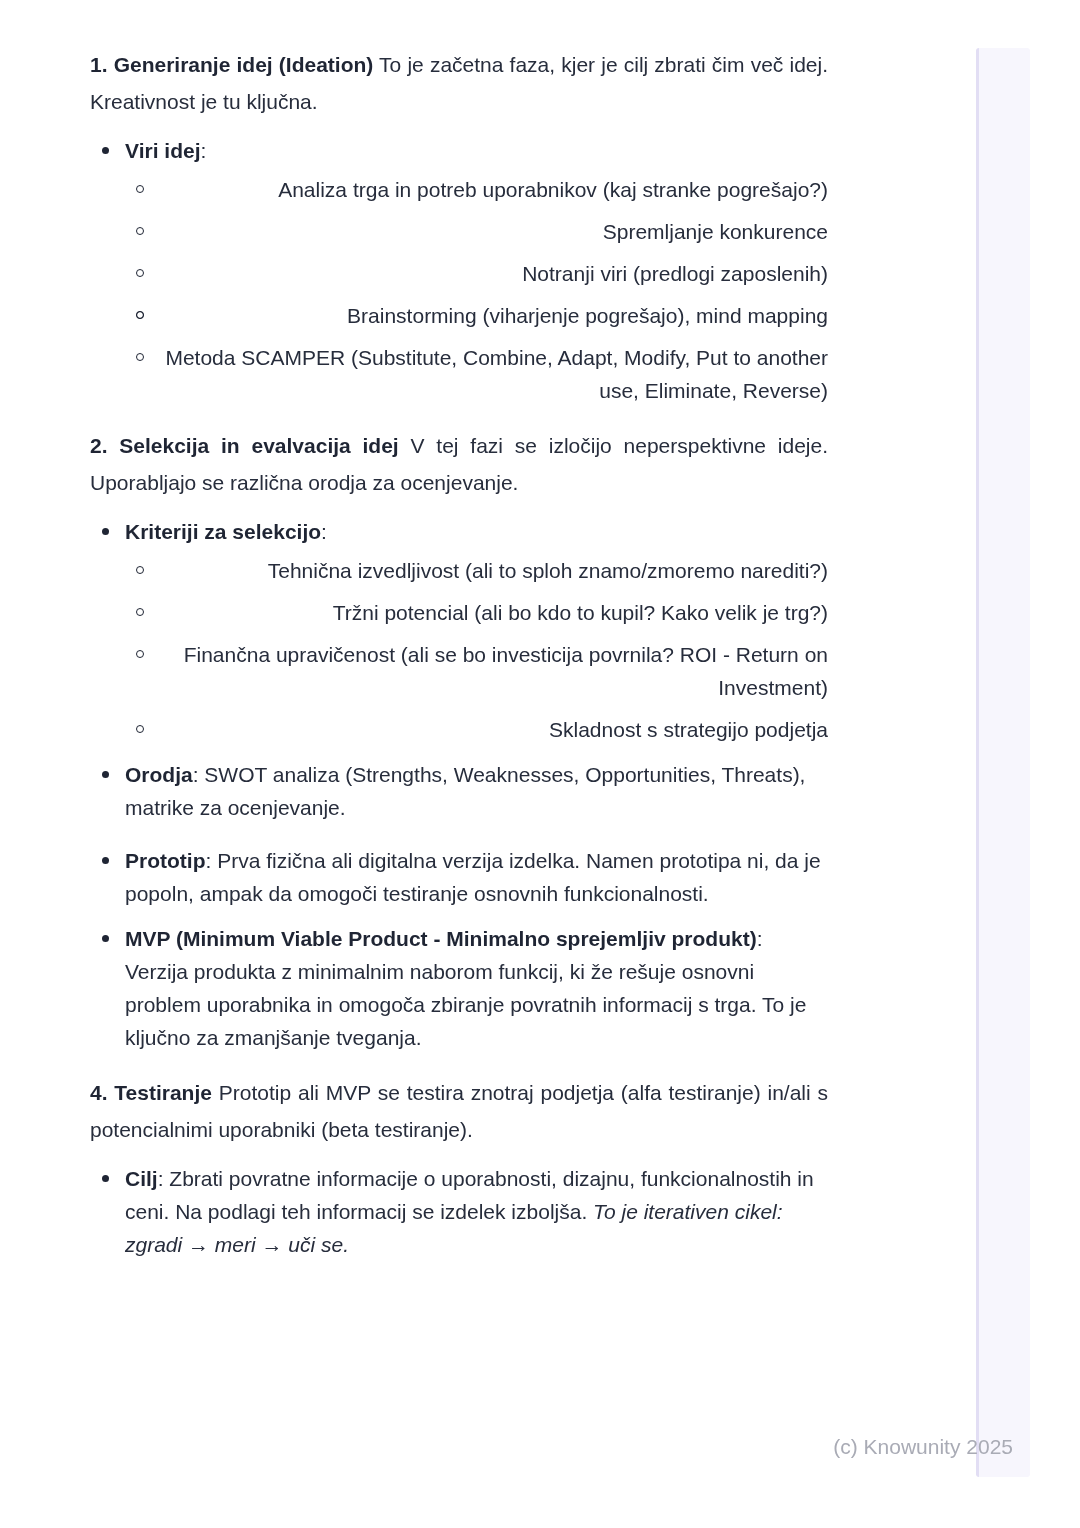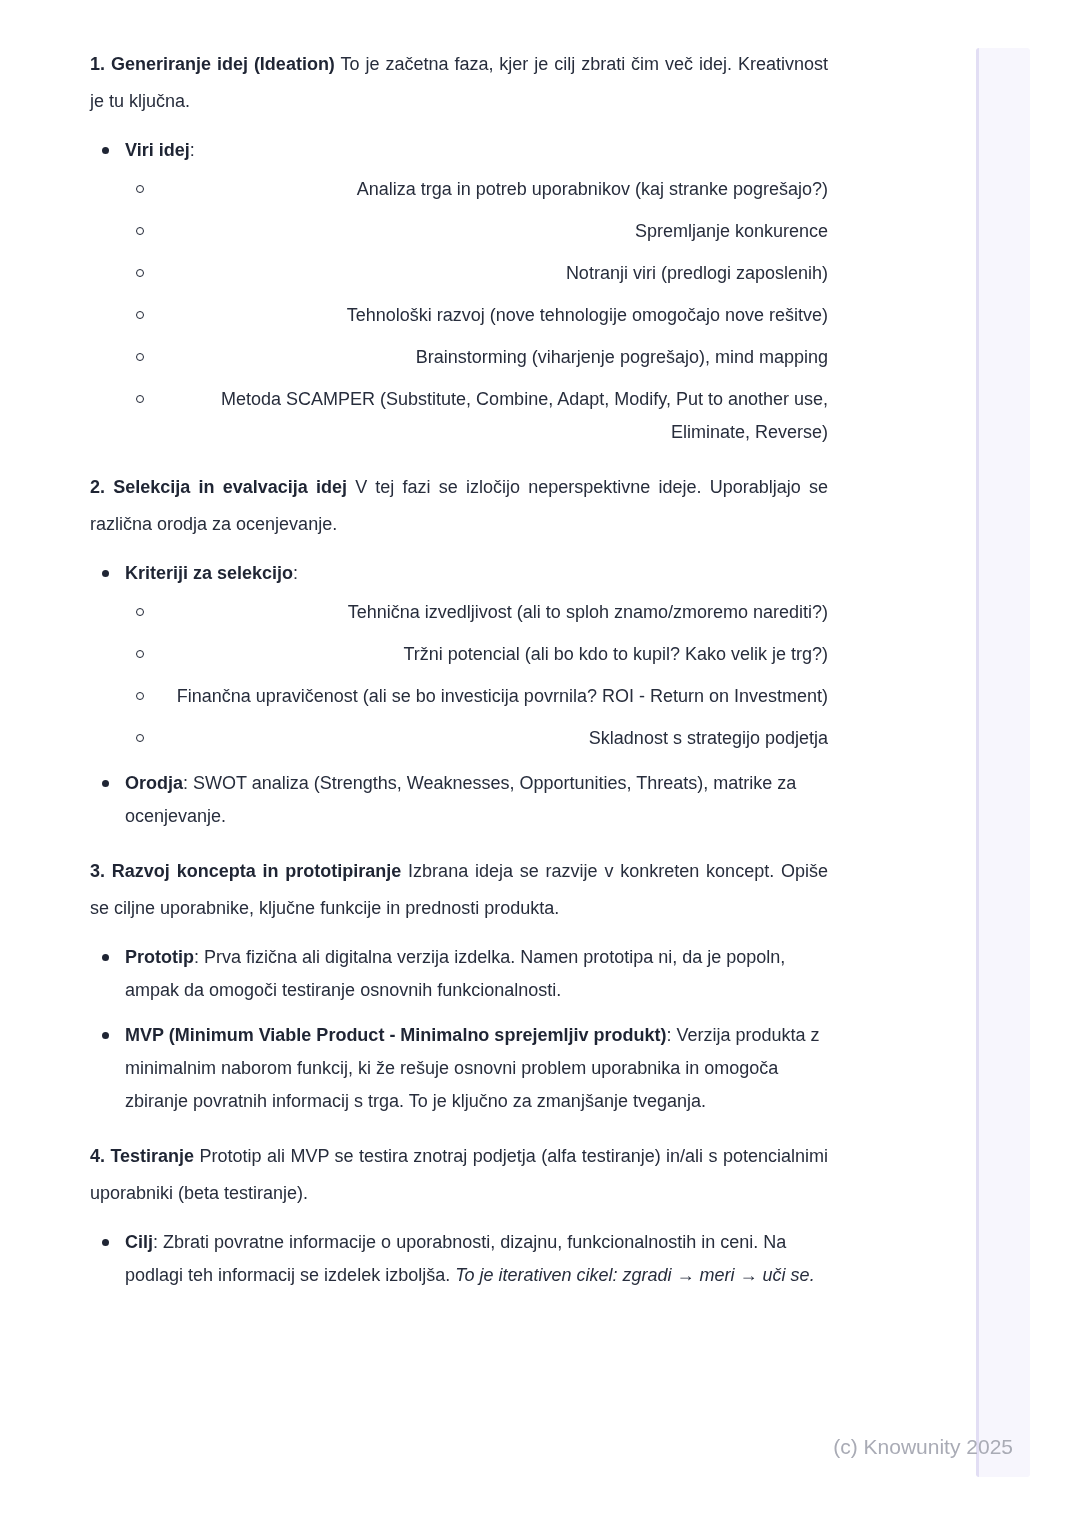--- a/index.html
+++ b/index.html
@@ -9,21 +9,21 @@
     background: #ffffff;
     font-family: "Liberation Sans", sans-serif;
     color: #272d3c;
     position: relative;
     overflow: hidden;
   }
   .doc {
     position: absolute;
     left: 90px; top: 46px;
     width: 738px;
-    font-size: 18px;
+    font-size: 21px;
     line-height: 37px;
   }
   .para {
     margin: 14px 0;
     text-align: justify;
   }
   .para:first-child { margin-top: 0; }
   .lead { font-weight: 700; color: #1f2534; }
   ul { list-style: none; margin: 0; padding: 0; }
   ul.top { margin: 14px 0 20px 0; }
@@ -83,36 +83,35 @@
 <body>
 
 <div class="page">
   <main class="doc" id="doc">
       <p class="para"><strong class="lead">1. Generiranje idej (Ideation)</strong> <span>To je začetna faza, kjer je cilj zbrati čim več idej. Kreativnost je tu ključna.</span></p>
       <ul class="top">
         <li><span class="dot"></span><strong class="lead">Viri idej</strong><span>:</span><ul class="sub">
             <li><span class="ring"></span><span>Analiza trga in potreb uporabnikov (kaj stranke pogrešajo?)</span></li>
             <li><span class="ring"></span><span>Spremljanje konkurence</span></li>
             <li><span class="ring"></span><span>Notranji viri (predlogi zaposlenih)</span></li>
-            <li><span class="ring"></span><span>Tehnološki razvoj (nove tehnologije omogočajo nove rešitve)</span></li>
+            <li><span class="ring"></span></li>
             <li><span class="ring"></span><span>Brainstorming (viharjenje pogrešajo), mind mapping</span></li>
             <li><span class="ring"></span><span>Metoda SCAMPER (Substitute, Combine, Adapt, Modify, Put to another use, Eliminate, Reverse)</span></li>
           </ul></li>
       </ul>
       <p class="para"><strong class="lead">2. Selekcija in evalvacija idej</strong> <span>V tej fazi se izločijo neperspektivne ideje. Uporabljajo se različna orodja za ocenjevanje.</span></p>
       <ul class="top">
         <li><span class="dot"></span><strong class="lead">Kriteriji za selekcijo</strong><span>:</span><ul class="sub">
             <li><span class="ring"></span><span>Tehnična izvedljivost (ali to sploh znamo/zmoremo narediti?)</span></li>
             <li><span class="ring"></span><span>Tržni potencial (ali bo kdo to kupil? Kako velik je trg?)</span></li>
             <li><span class="ring"></span><span>Finančna upravičenost (ali se bo investicija povrnila? ROI - Return on Investment)</span></li>
             <li><span class="ring"></span><span>Skladnost s strategijo podjetja</span></li>
           </ul></li>
         <li><span class="dot"></span><strong class="lead">Orodja</strong><span>: </span><span>SWOT analiza (Strengths, Weaknesses, Opportunities, Threats), matrike za ocenjevanje.</span></li>
       </ul>
-      <p class="para"><strong class="lead">3. Razvoj koncepta in prototipiranje</strong> <span>Izbrana ideja se razvije v konkreten koncept. Opiše se ciljne uporabnike, ključne funkcije in prednosti produkta.</span></p>
       <ul class="top">
         <li><span class="dot"></span><strong class="lead">Prototip</strong><span>: </span><span>Prva fizična ali digitalna verzija izdelka. Namen prototipa ni, da je popoln, ampak da omogoči testiranje osnovnih funkcionalnosti.</span></li>
         <li><span class="dot"></span><strong class="lead">MVP (Minimum Viable Product - Minimalno sprejemljiv produkt)</strong><span>: </span><span>Verzija produkta z minimalnim naborom funkcij, ki že rešuje osnovni problem uporabnika in omogoča zbiranje povratnih informacij s trga. To je ključno za zmanjšanje tveganja.</span></li>
       </ul>
       <p class="para"><strong class="lead">4. Testiranje</strong> <span>Prototip ali MVP se testira znotraj podjetja (alfa testiranje) in/ali s potencialnimi uporabniki (beta testiranje).</span></p>
       <ul class="top">
         <li><span class="dot"></span><strong class="lead">Cilj</strong><span>: </span><span>Zbrati povratne informacije o uporabnosti, dizajnu, funkcionalnostih in ceni. Na podlagi teh informacij se izdelek izboljša. </span><em class="italic-tail">To je iterativen cikel: zgradi → meri → uči se.</em></li>
       </ul>
     </main>
   <div class="edge-strip"></div>

